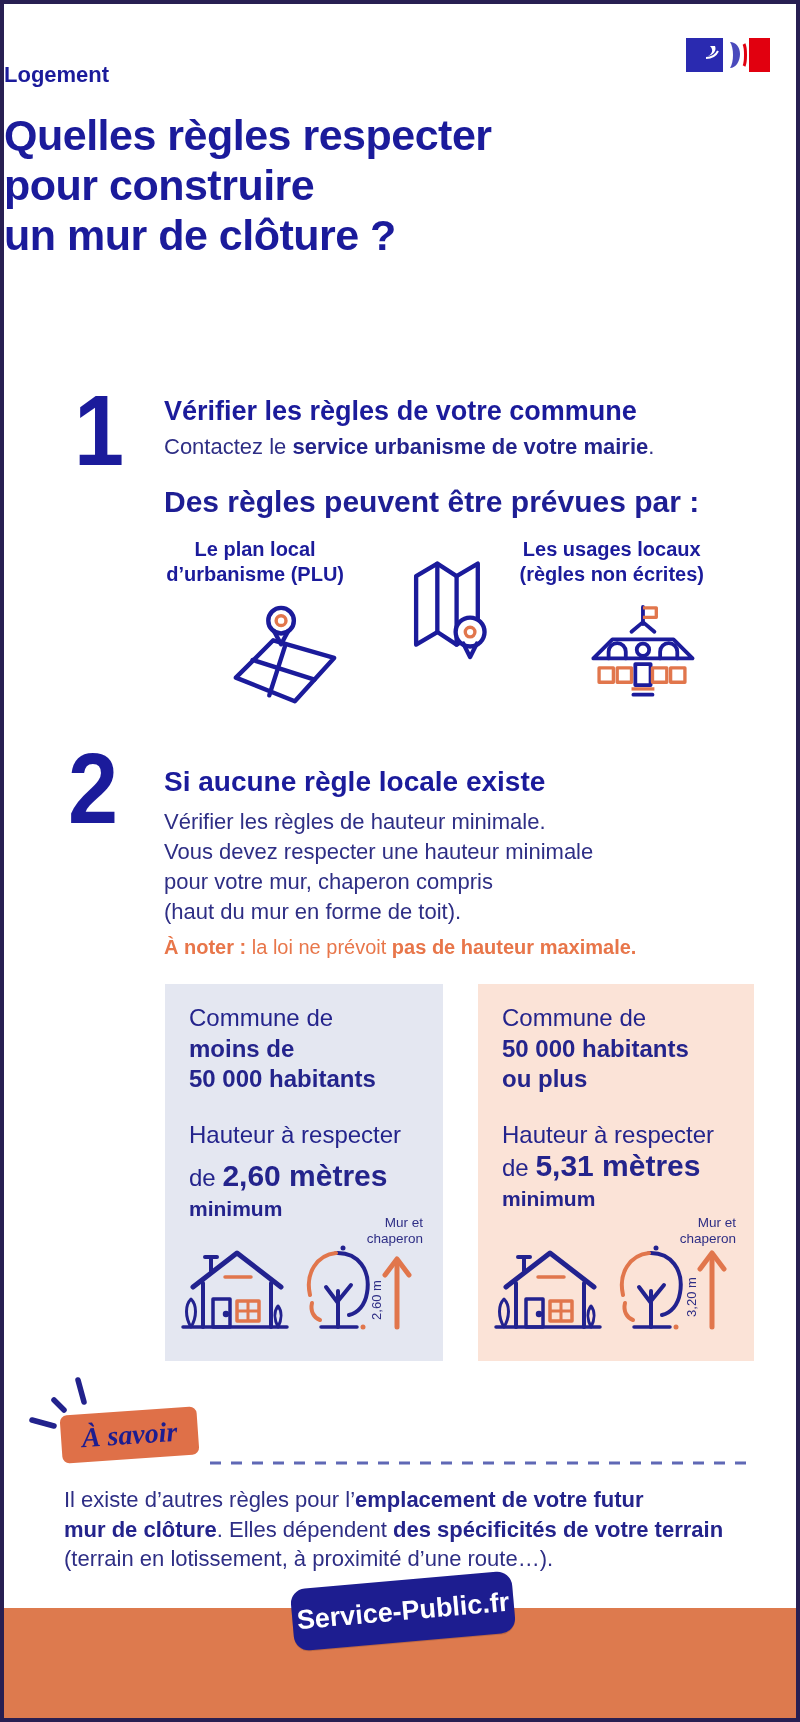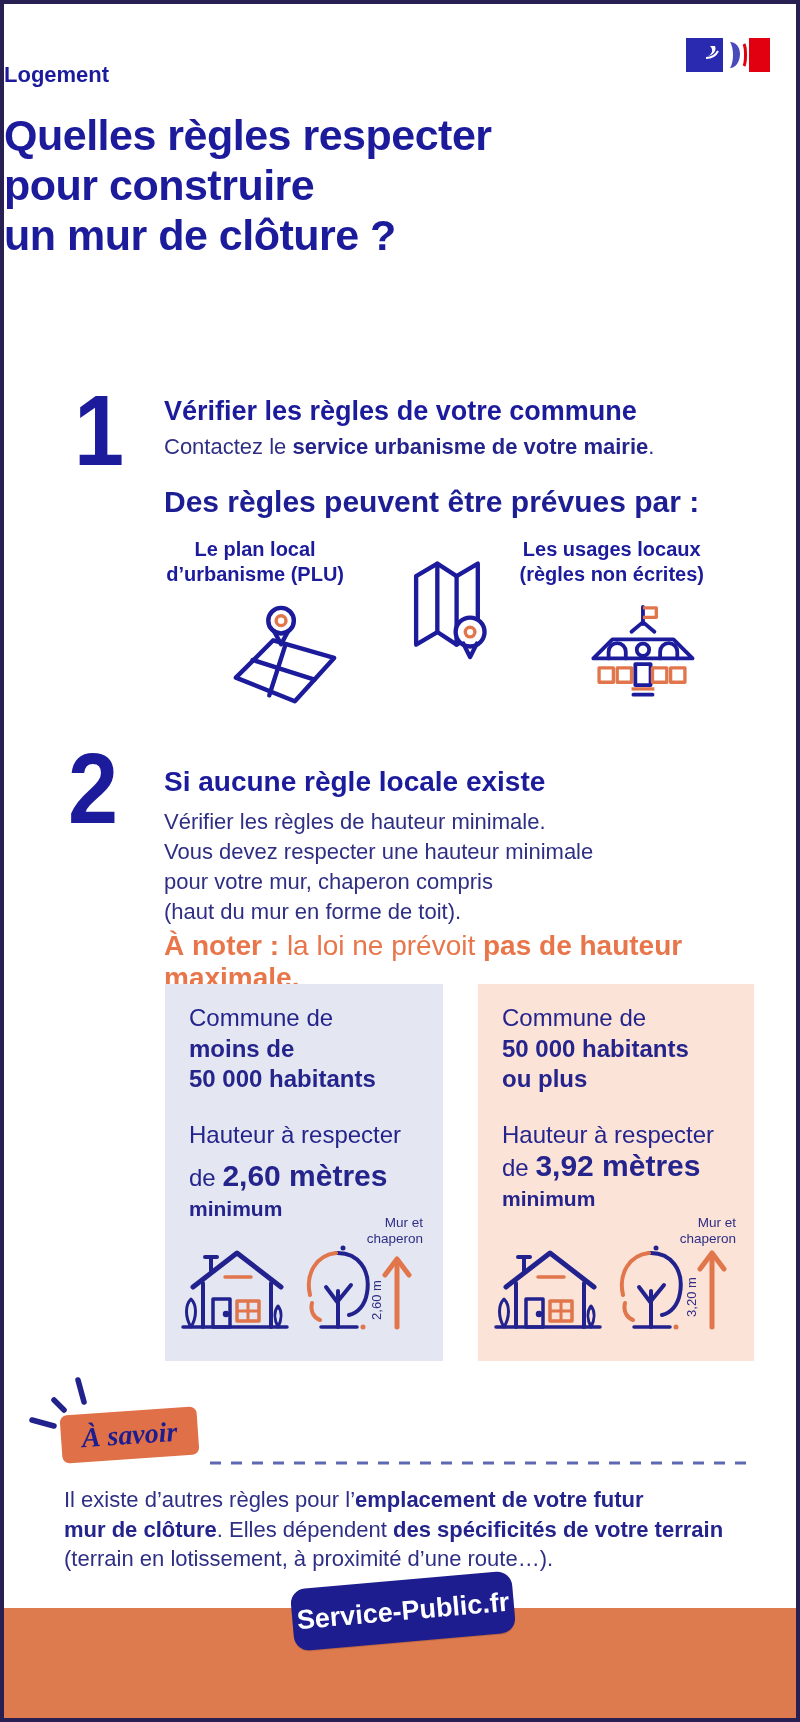--- a/index.html
+++ b/index.html
@@ -26,21 +26,21 @@
   .bold-heading { font-size:30px; font-weight:bold; color:#24248c; }
 
   
   .sources { top:533px; left:140px; width:560px; display:flex; justify-content:space-between; }
   .source-col { display:flex; flex-direction:column; align-items:flex-end; }
   .source-label { font-size:20px; line-height:25px; font-weight:bold;
     color:#1b1b9b; text-align:center; }
   .source-icon { margin-top:14px; }
 
   
-  .note { font-size:28px; color:#e8764a; }
+  .note { font-size:20px; color:#e8764a;margin-top:6px; }
   .note b { color:#e8764a; }
 
   
   .card { top:980px; width:278px; height:377px; box-sizing:border-box;
     padding:18px 16px 8px 24px; }
   .card-left  { left:161px; background:#e4e7f1; }
   .card-right { left:474px; background:#fbe3d7; }
   .card-intro { font-size:24px; line-height:32px; color:#24248c; }
   .card-bold  { font-size:24px; line-height:30px; font-weight:bold; color:#24248c; }
   .card-height { margin-top:26px; font-size:24px; line-height:29px; color:#24248c; }
@@ -219,21 +219,21 @@
       </svg>
     </div>
   </div>
 
   <div class="abs card card-right" style="width:276px;">
     <div class="card-intro">Commune de</div>
     <div class="card-bold">50 000 habitants</div>
     <div class="card-bold">ou plus</div>
     <div class="card-height">Hauteur à respecter</div>
     <div class="card-height card-value" style="margin-top:2px;">
-      <span>de </span><span class="val">3,92 mètres</span>
+      <span>de </span><span class="val">5,31 mètres</span>
     </div>
     <div class="card-min">minimum</div>
     <div class="scene">
       <svg width="252" height="130" viewBox="0 0 252 130">
         <g fill="none" stroke="#22228f" stroke-width="3.5" stroke-linecap="round" stroke-linejoin="round">
           <path d="M8 112 H112"></path>
           <path d="M16 112 C10 102 10 90 16 84 C22 90 22 102 16 112 Z" stroke-width="3"></path>
           <path d="M28 112 V68 M96 112 V68" stroke-width="4"></path>
           <path d="M18 72 L62 38 L106 72" stroke-width="5"></path>
           <path d="M36 56 V42 M30 42 H42" stroke-width="4"></path>

